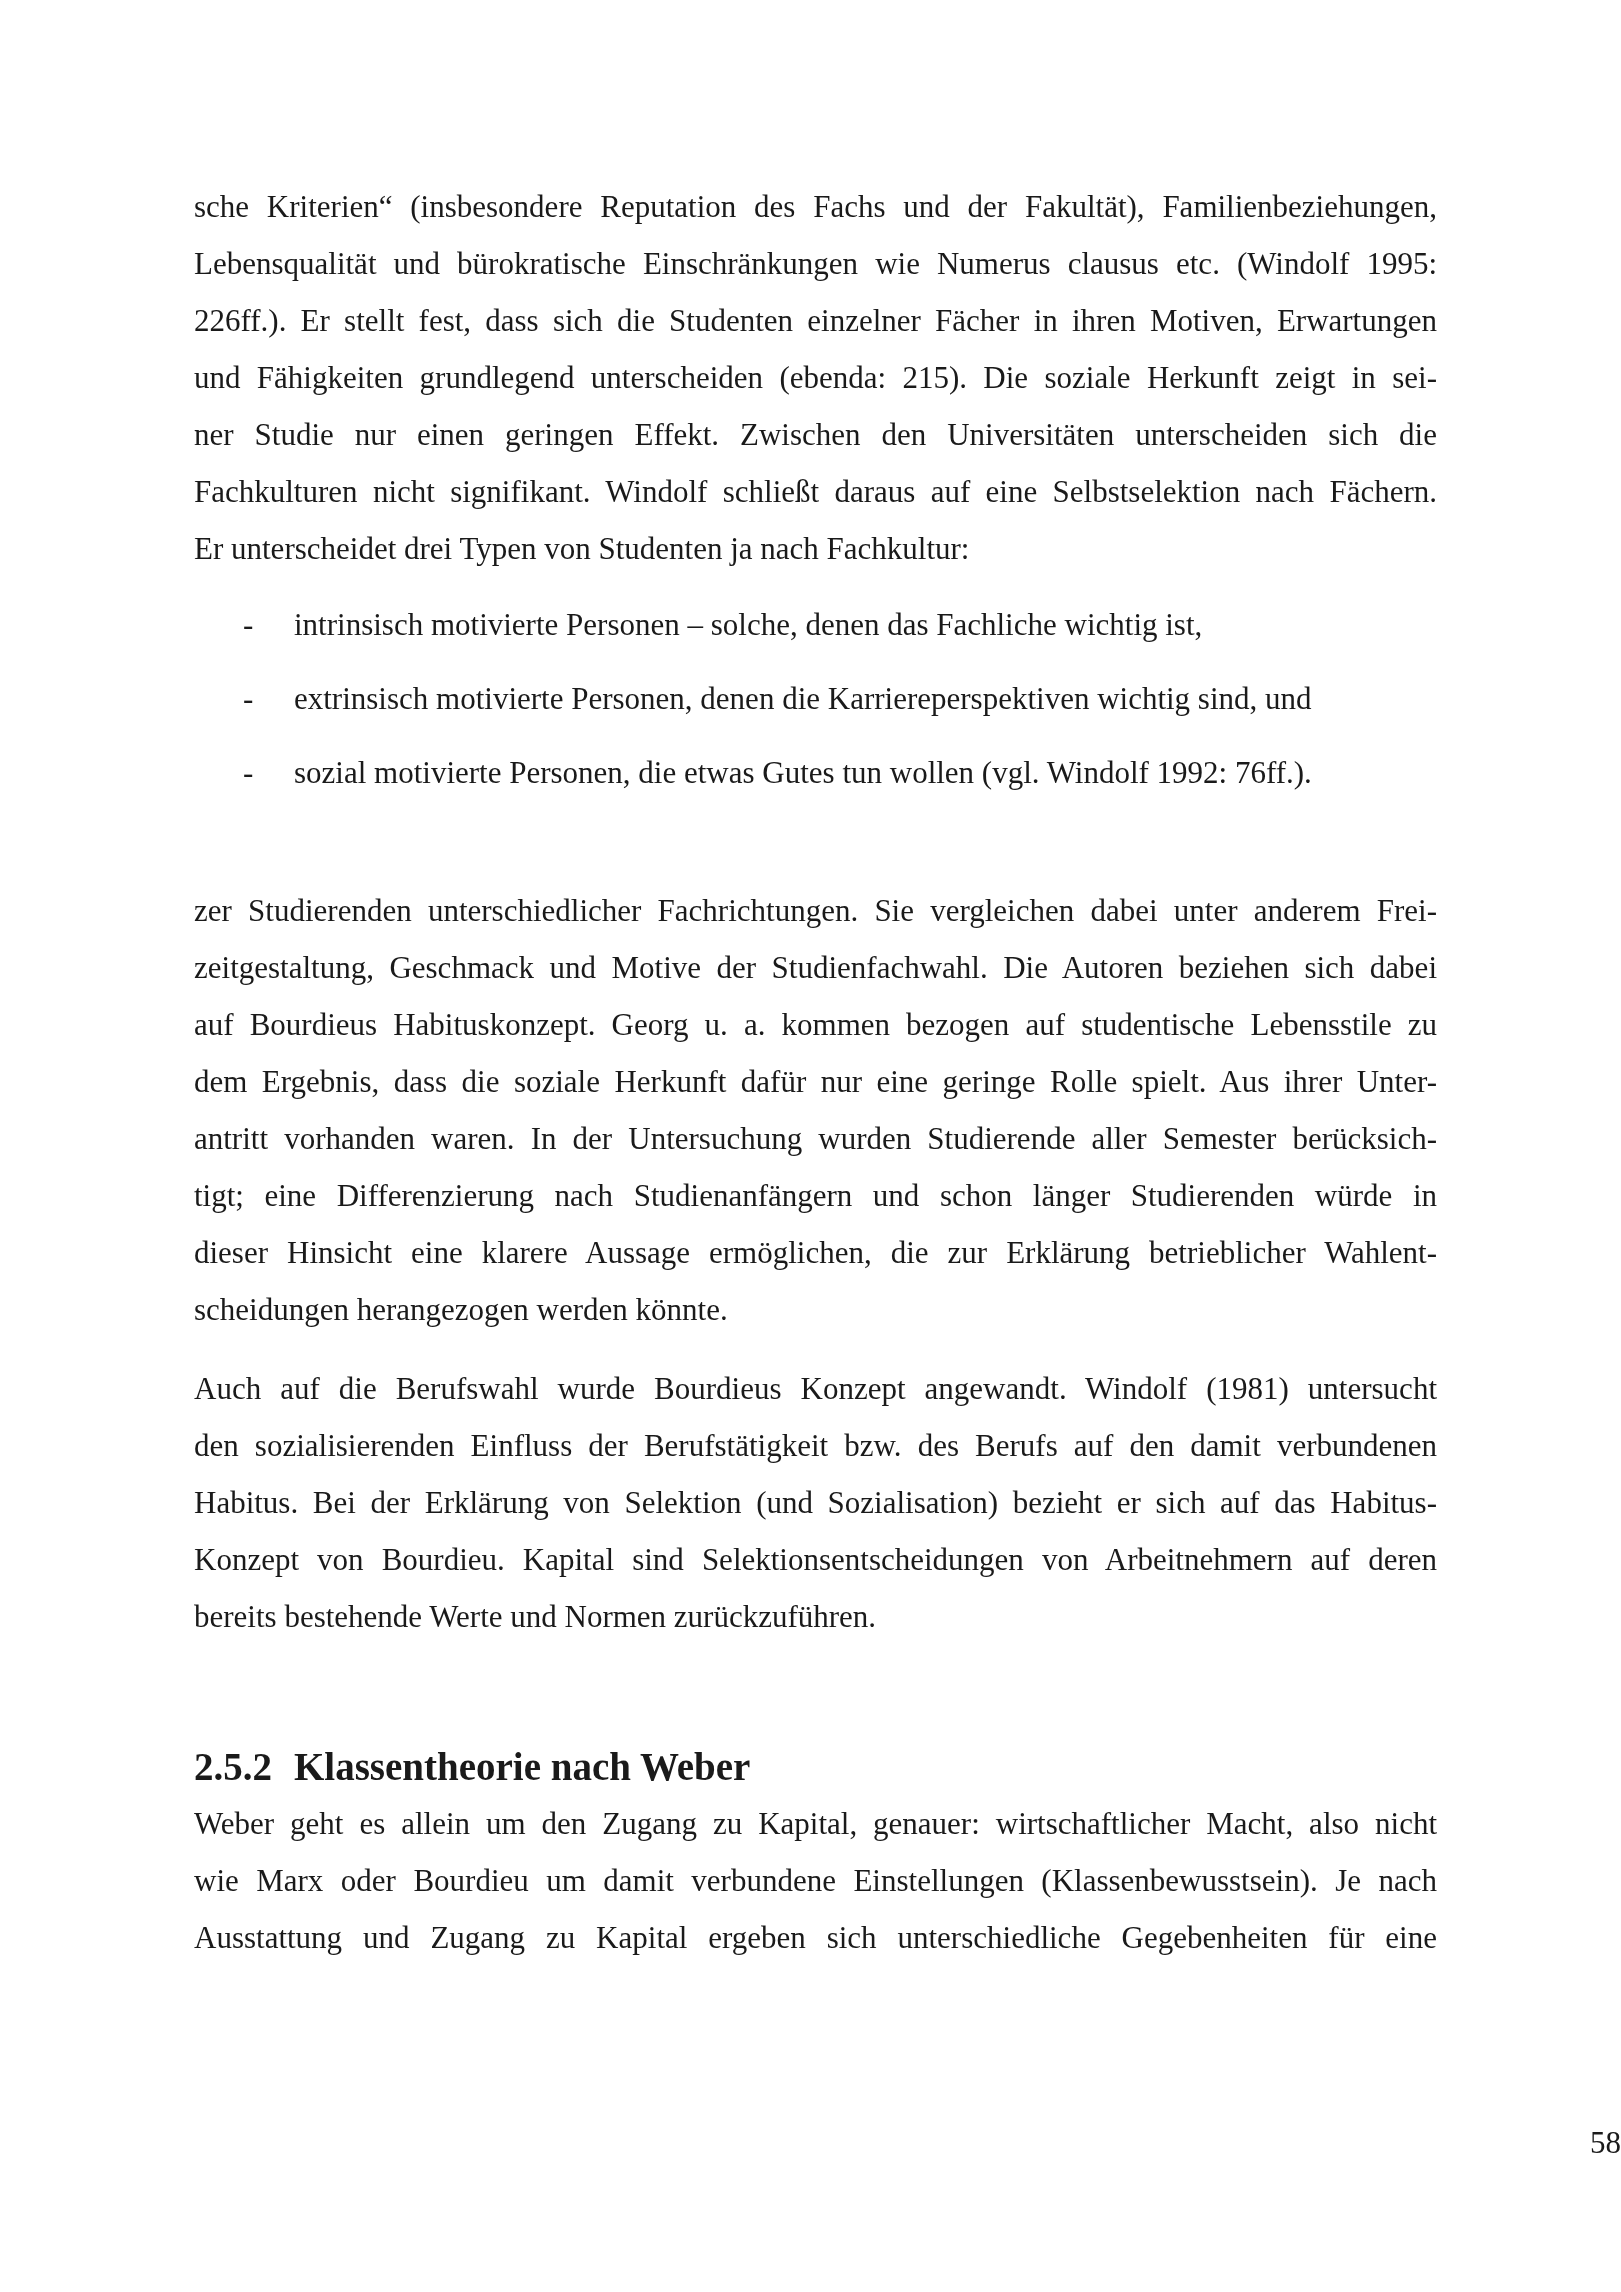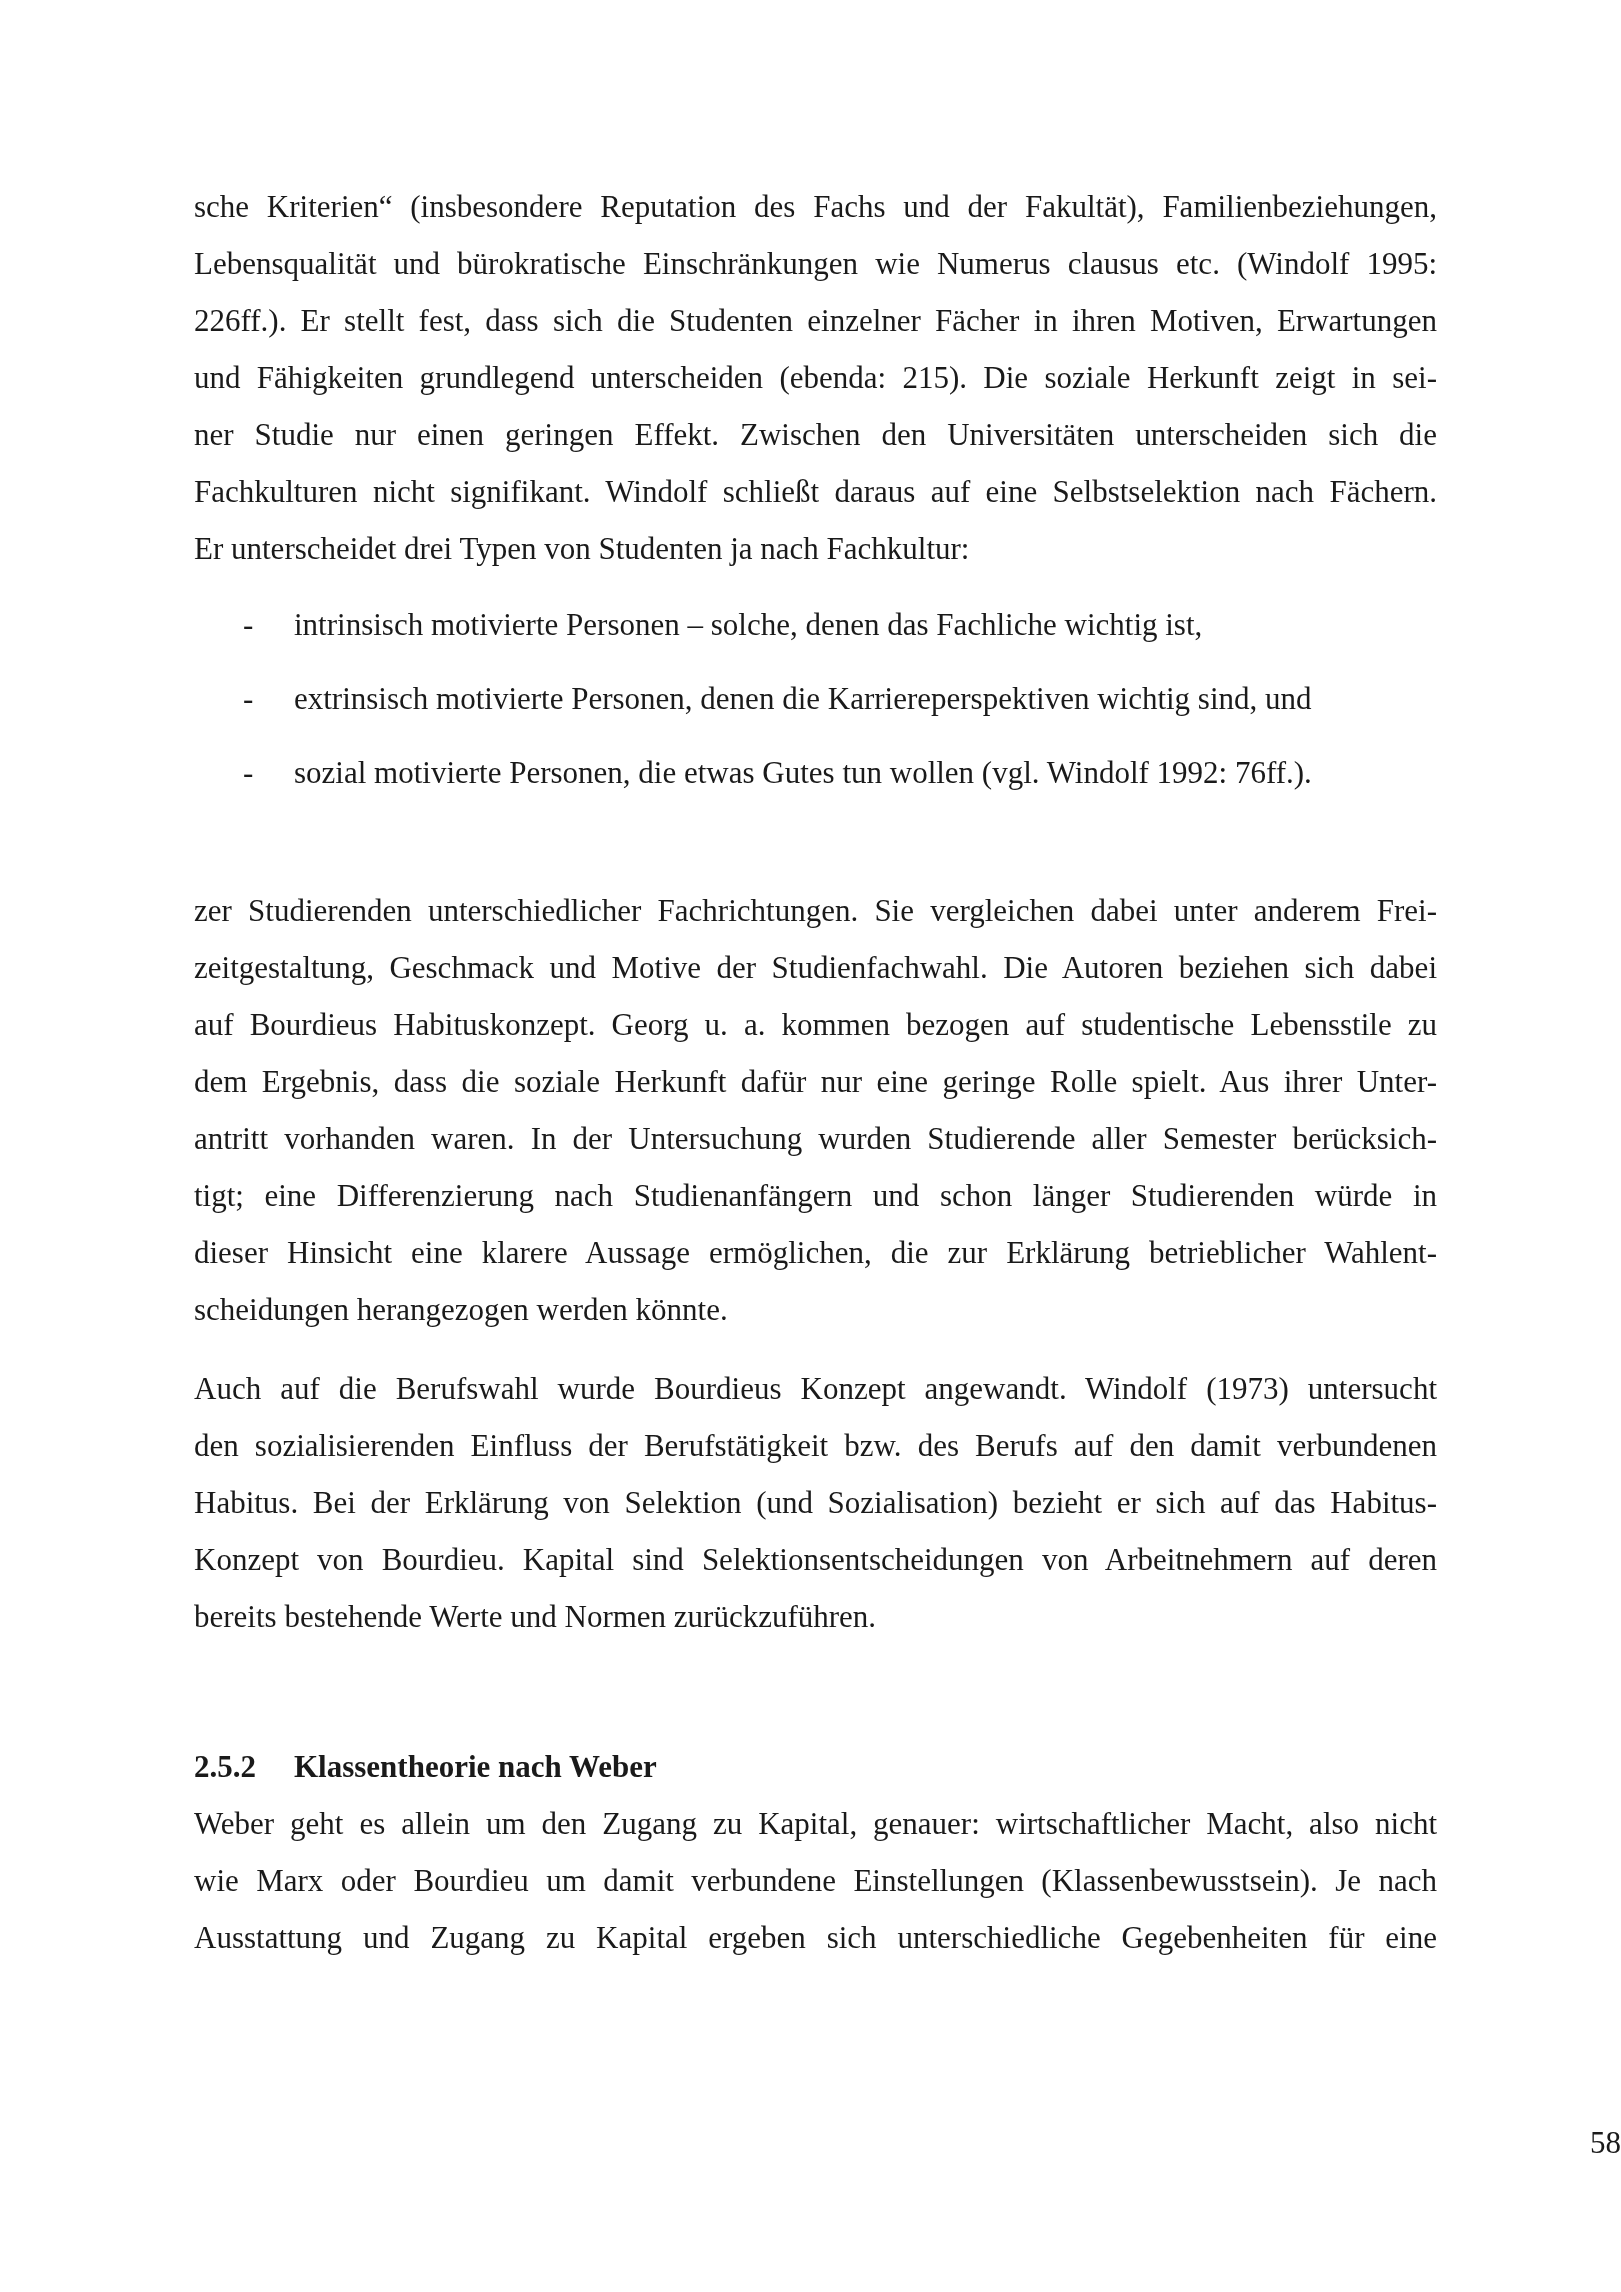--- a/index.html
+++ b/index.html
@@ -47,21 +47,21 @@
       padding-left: 100px;
       height: 74px;
       line-height: 74px;
     }
     .list li .dash {
       position: absolute;
       left: 49px;
       top: 0;
     }
     .heading {
-      font-size: 31px;
+      font-size: 39px;
       font-weight: bold;
       margin: 0;
       line-height: 57px;
     }
     .heading .num {
       display: inline-block;
       width: 100px;
     }
     .page-number {
       position: absolute;
@@ -107,21 +107,21 @@
     <span class="line">zeitgestaltung, Geschmack und Motive der Studienfachwahl. Die Autoren beziehen sich dabei</span>
     <span class="line">auf Bourdieus Habituskonzept. Georg u. a. kommen bezogen auf studentische Lebensstile zu</span>
     <span class="line">dem Ergebnis, dass die soziale Herkunft dafür nur eine geringe Rolle spielt. Aus ihrer Unter-</span>
     <span class="line">antritt vorhanden waren. In der Untersuchung wurden Studierende aller Semester berücksich-</span>
     <span class="line">tigt; eine Differenzierung nach Studienanfängern und schon länger Studierenden würde in</span>
     <span class="line">dieser Hinsicht eine klarere Aussage ermöglichen, die zur Erklärung betrieblicher Wahlent-</span>
     <span class="line last">scheidungen herangezogen werden könnte.</span>
   </p>
 
   <p class="p" style="margin-top:22.5px;">
-    <span class="line">Auch auf die Berufswahl wurde Bourdieus Konzept angewandt. Windolf (1973) untersucht</span>
+    <span class="line">Auch auf die Berufswahl wurde Bourdieus Konzept angewandt. Windolf (1981) untersucht</span>
     <span class="line">den sozialisierenden Einfluss der Berufstätigkeit bzw. des Berufs auf den damit verbundenen</span>
     <span class="line">Habitus. Bei der Erklärung von Selektion (und Sozialisation) bezieht er sich auf das Habitus-</span>
     <span class="line">Konzept von Bourdieu. Kapital sind Selektionsentscheidungen von Arbeitnehmern auf deren</span>
     <span class="line last">bereits bestehende Werte und Normen zurückzuführen.</span>
   </p>
 
   <h2 class="heading" style="margin-top:93px;">
     <span class="num">2.5.2</span><span>Klassentheorie nach Weber</span>
   </h2>
 

